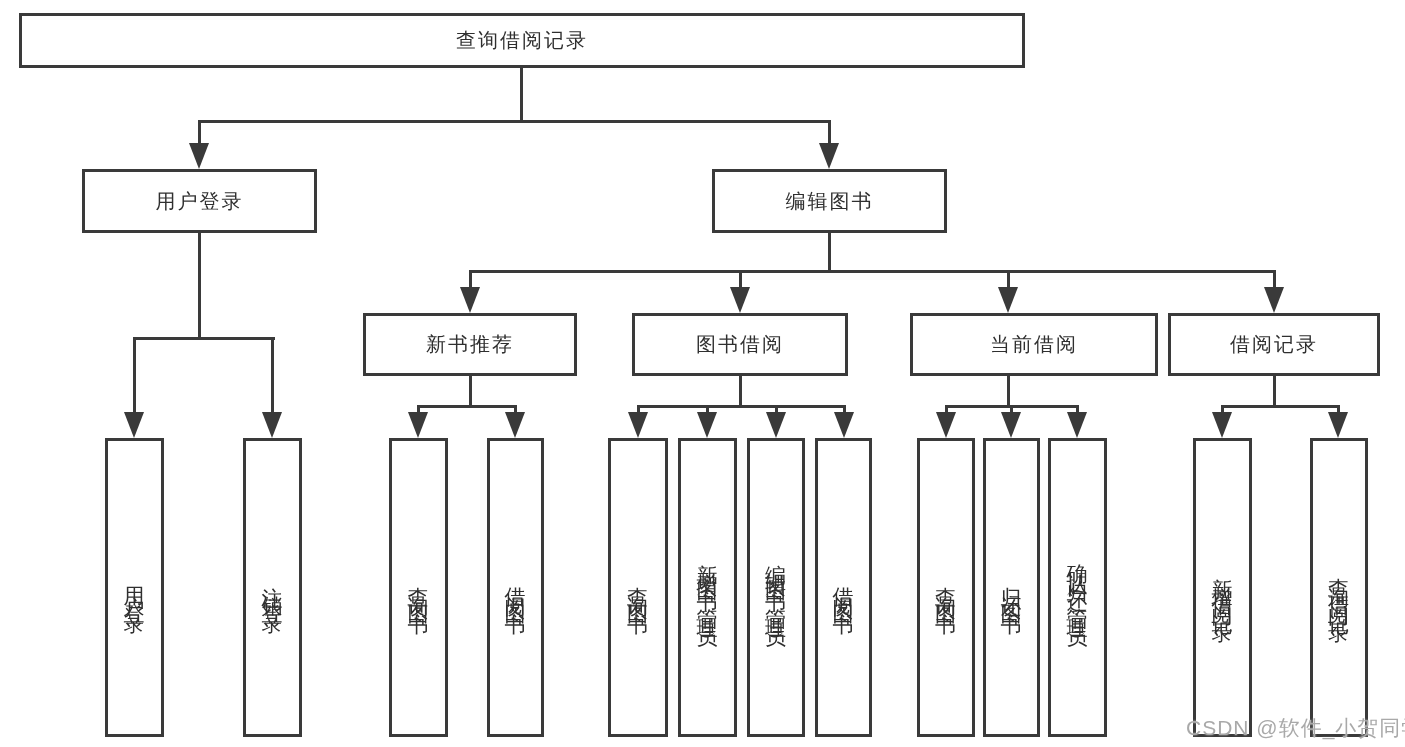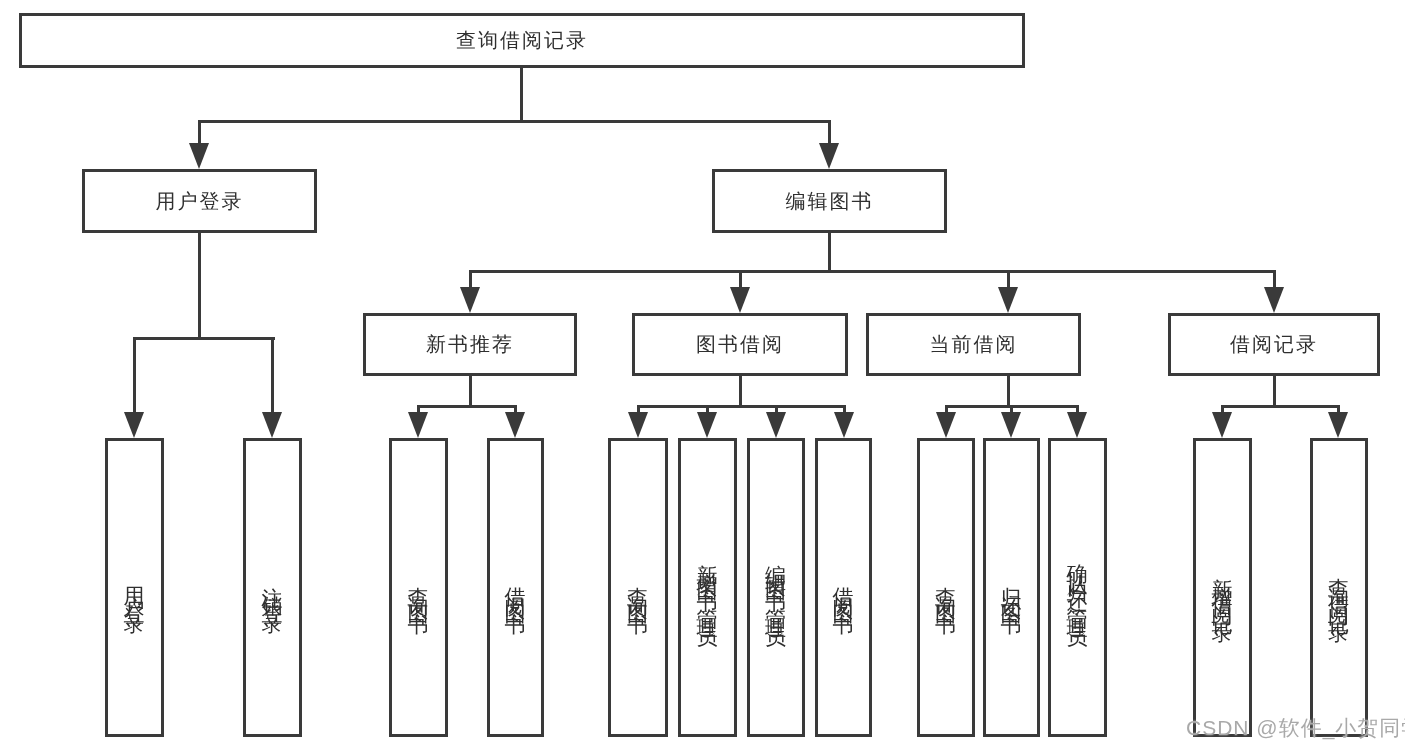--- a/index.html
+++ b/index.html
@@ -34,21 +34,21 @@
 
 <div class="stage">
 
   <div class="box" style="left:19px;top:13px;width:1006px;height:55px">查询借阅记录</div>
 
   <div class="box" style="left:82px;top:169px;width:235px;height:64px">用户登录</div>
   <div class="box" style="left:712px;top:169px;width:235px;height:64px">编辑图书</div>
 
   <div class="box" style="left:632px;top:313px;width:216px;height:63px">图书借阅</div>
   <div class="box" style="left:363px;top:313px;width:214px;height:63px">新书推荐</div>
-  <div class="box" style="left:866px;top:313px;width:215px;height:63px">当前借阅</div>
+  <div class="box" style="left:910px;top:313px;width:248px;height:63px">当前借阅</div>
   <div class="box" style="left:1168px;top:313px;width:212px;height:63px">借阅记录</div>
 
   <div class="box vtext" style="left:105px;top:438px;width:59px;height:299px">用户登录</div>
   <div class="box vtext" style="left:243px;top:438px;width:59px;height:299px">注销登录</div>
 
   <div class="box vtext" style="left:389px;top:438px;width:59px;height:299px">查询图书</div>
   <div class="box vtext" style="left:487px;top:438px;width:57px;height:299px">借阅图书</div>
 
   <div class="box vtext" style="left:608px;top:438px;width:60px;height:299px">查询图书</div>
   <div class="box vtext" style="left:678px;top:438px;width:59px;height:299px">新增图书（管理员）</div>

